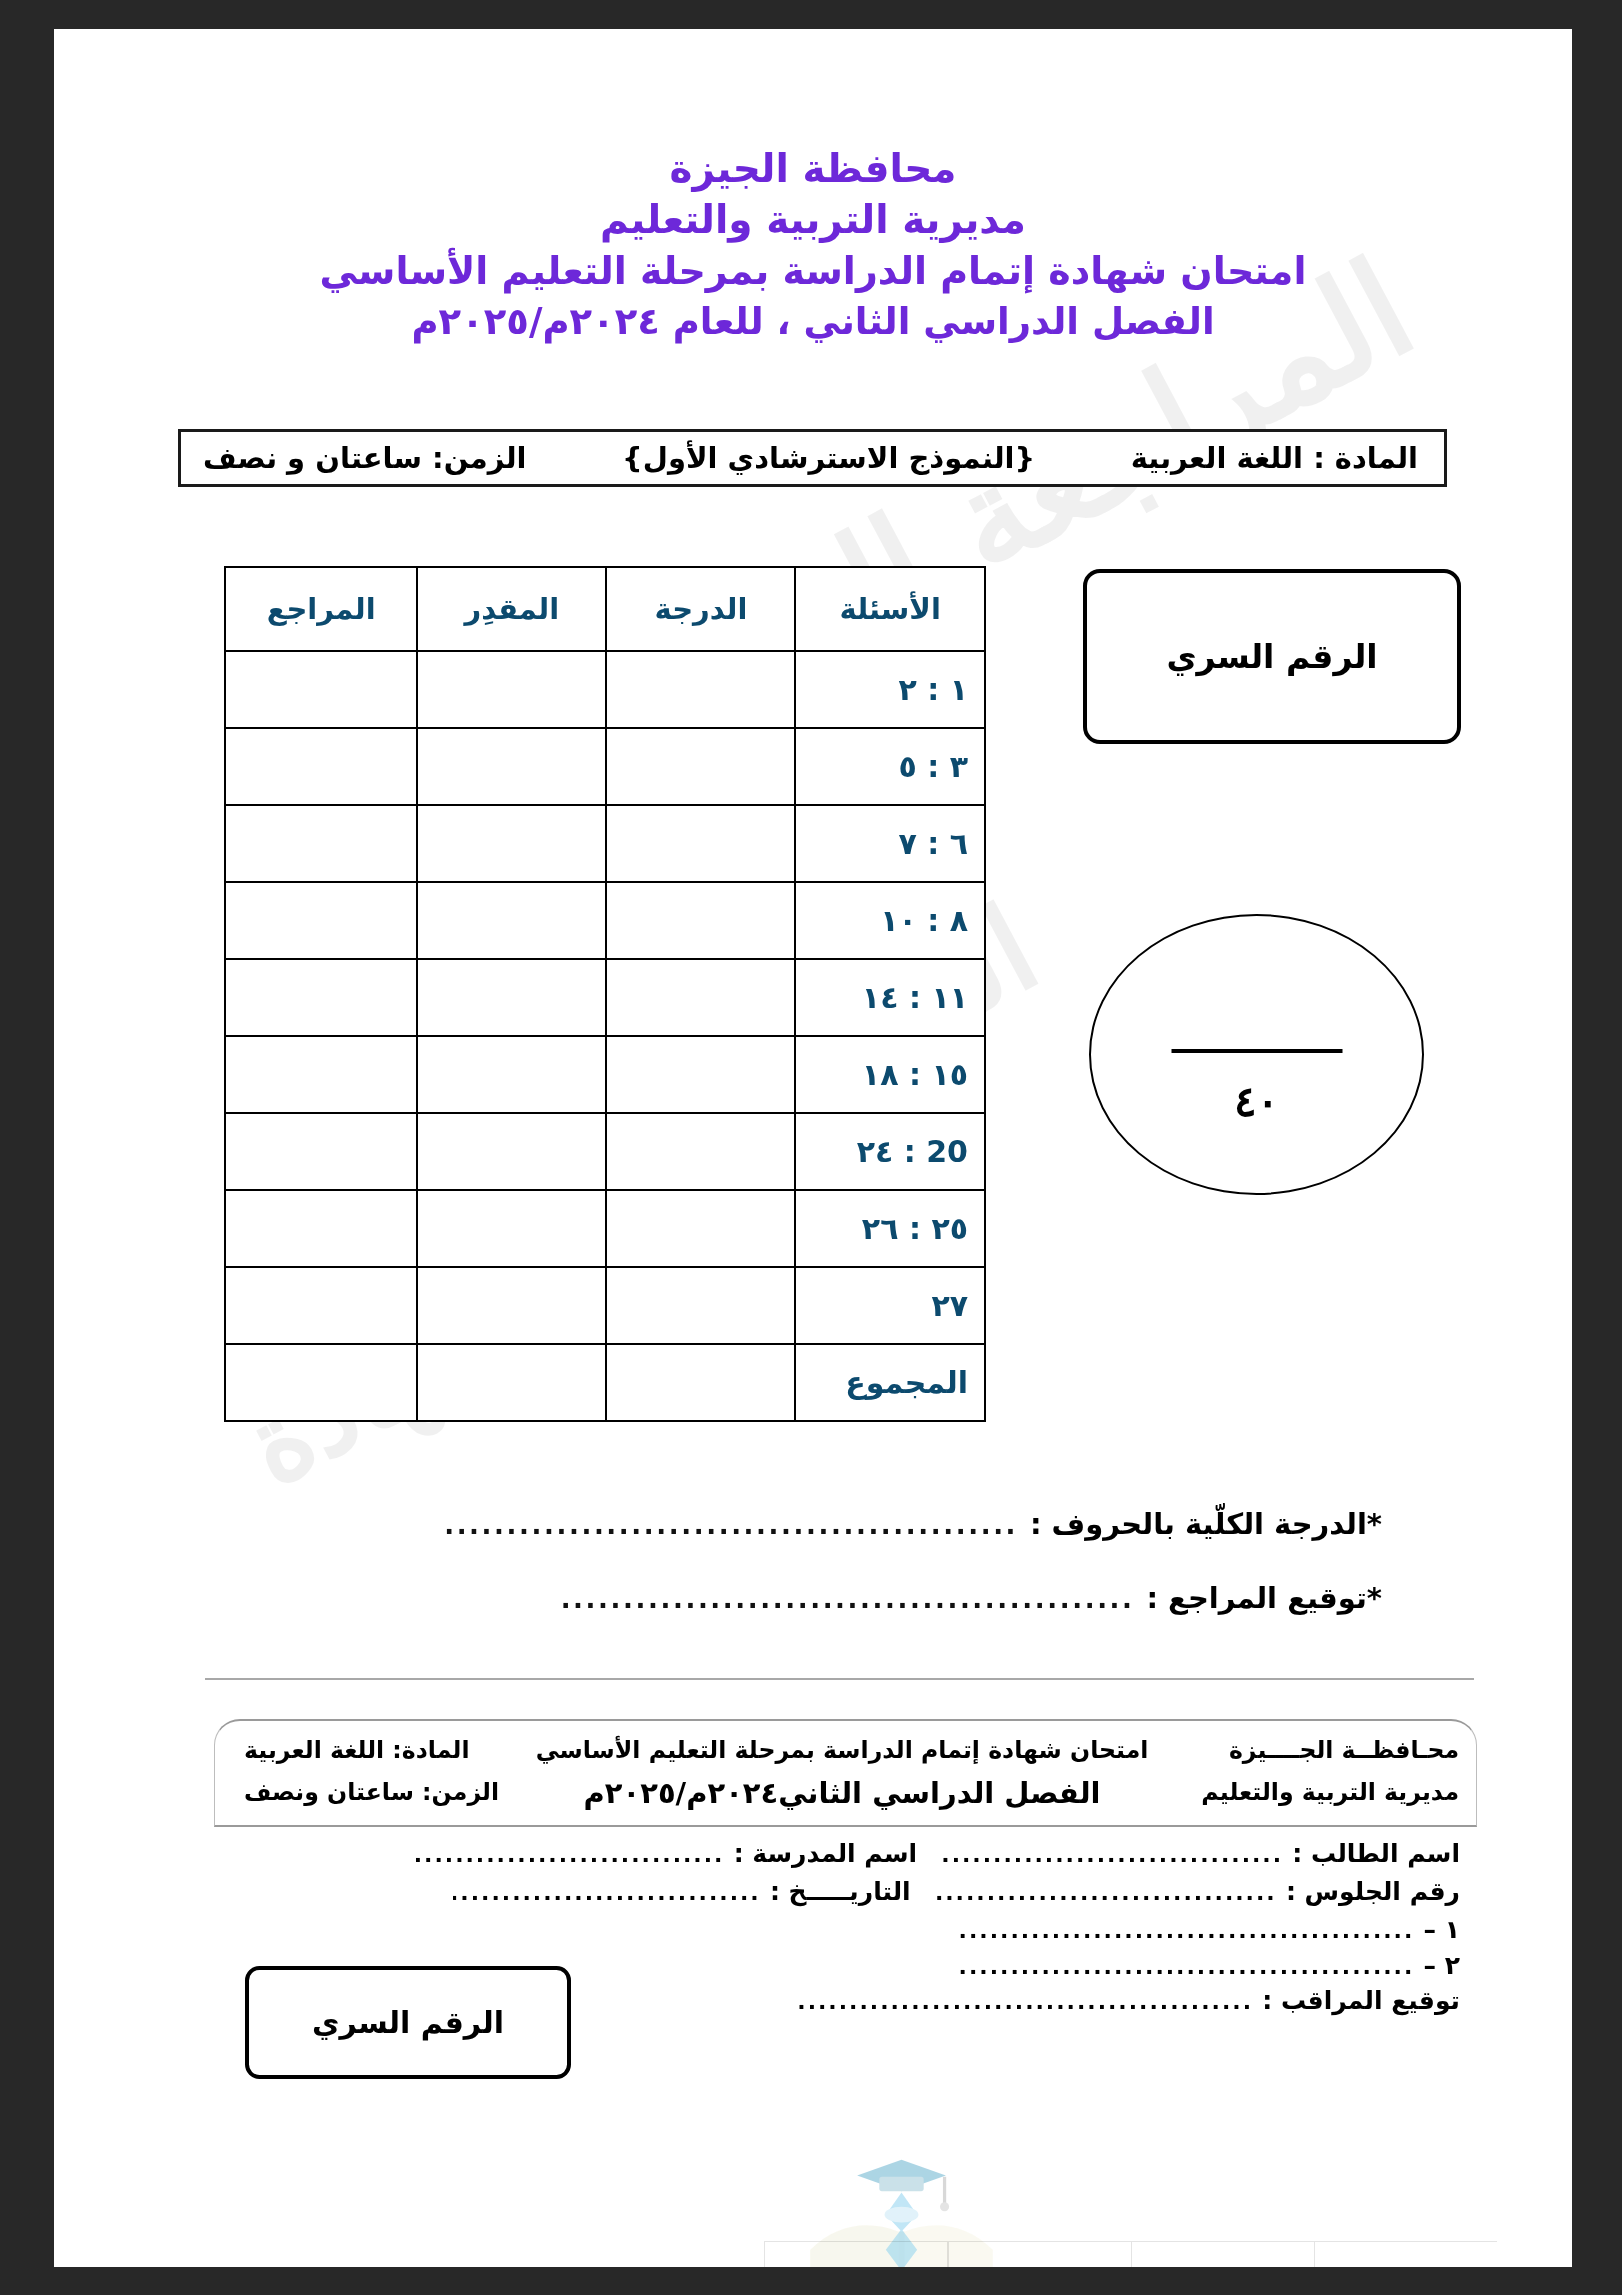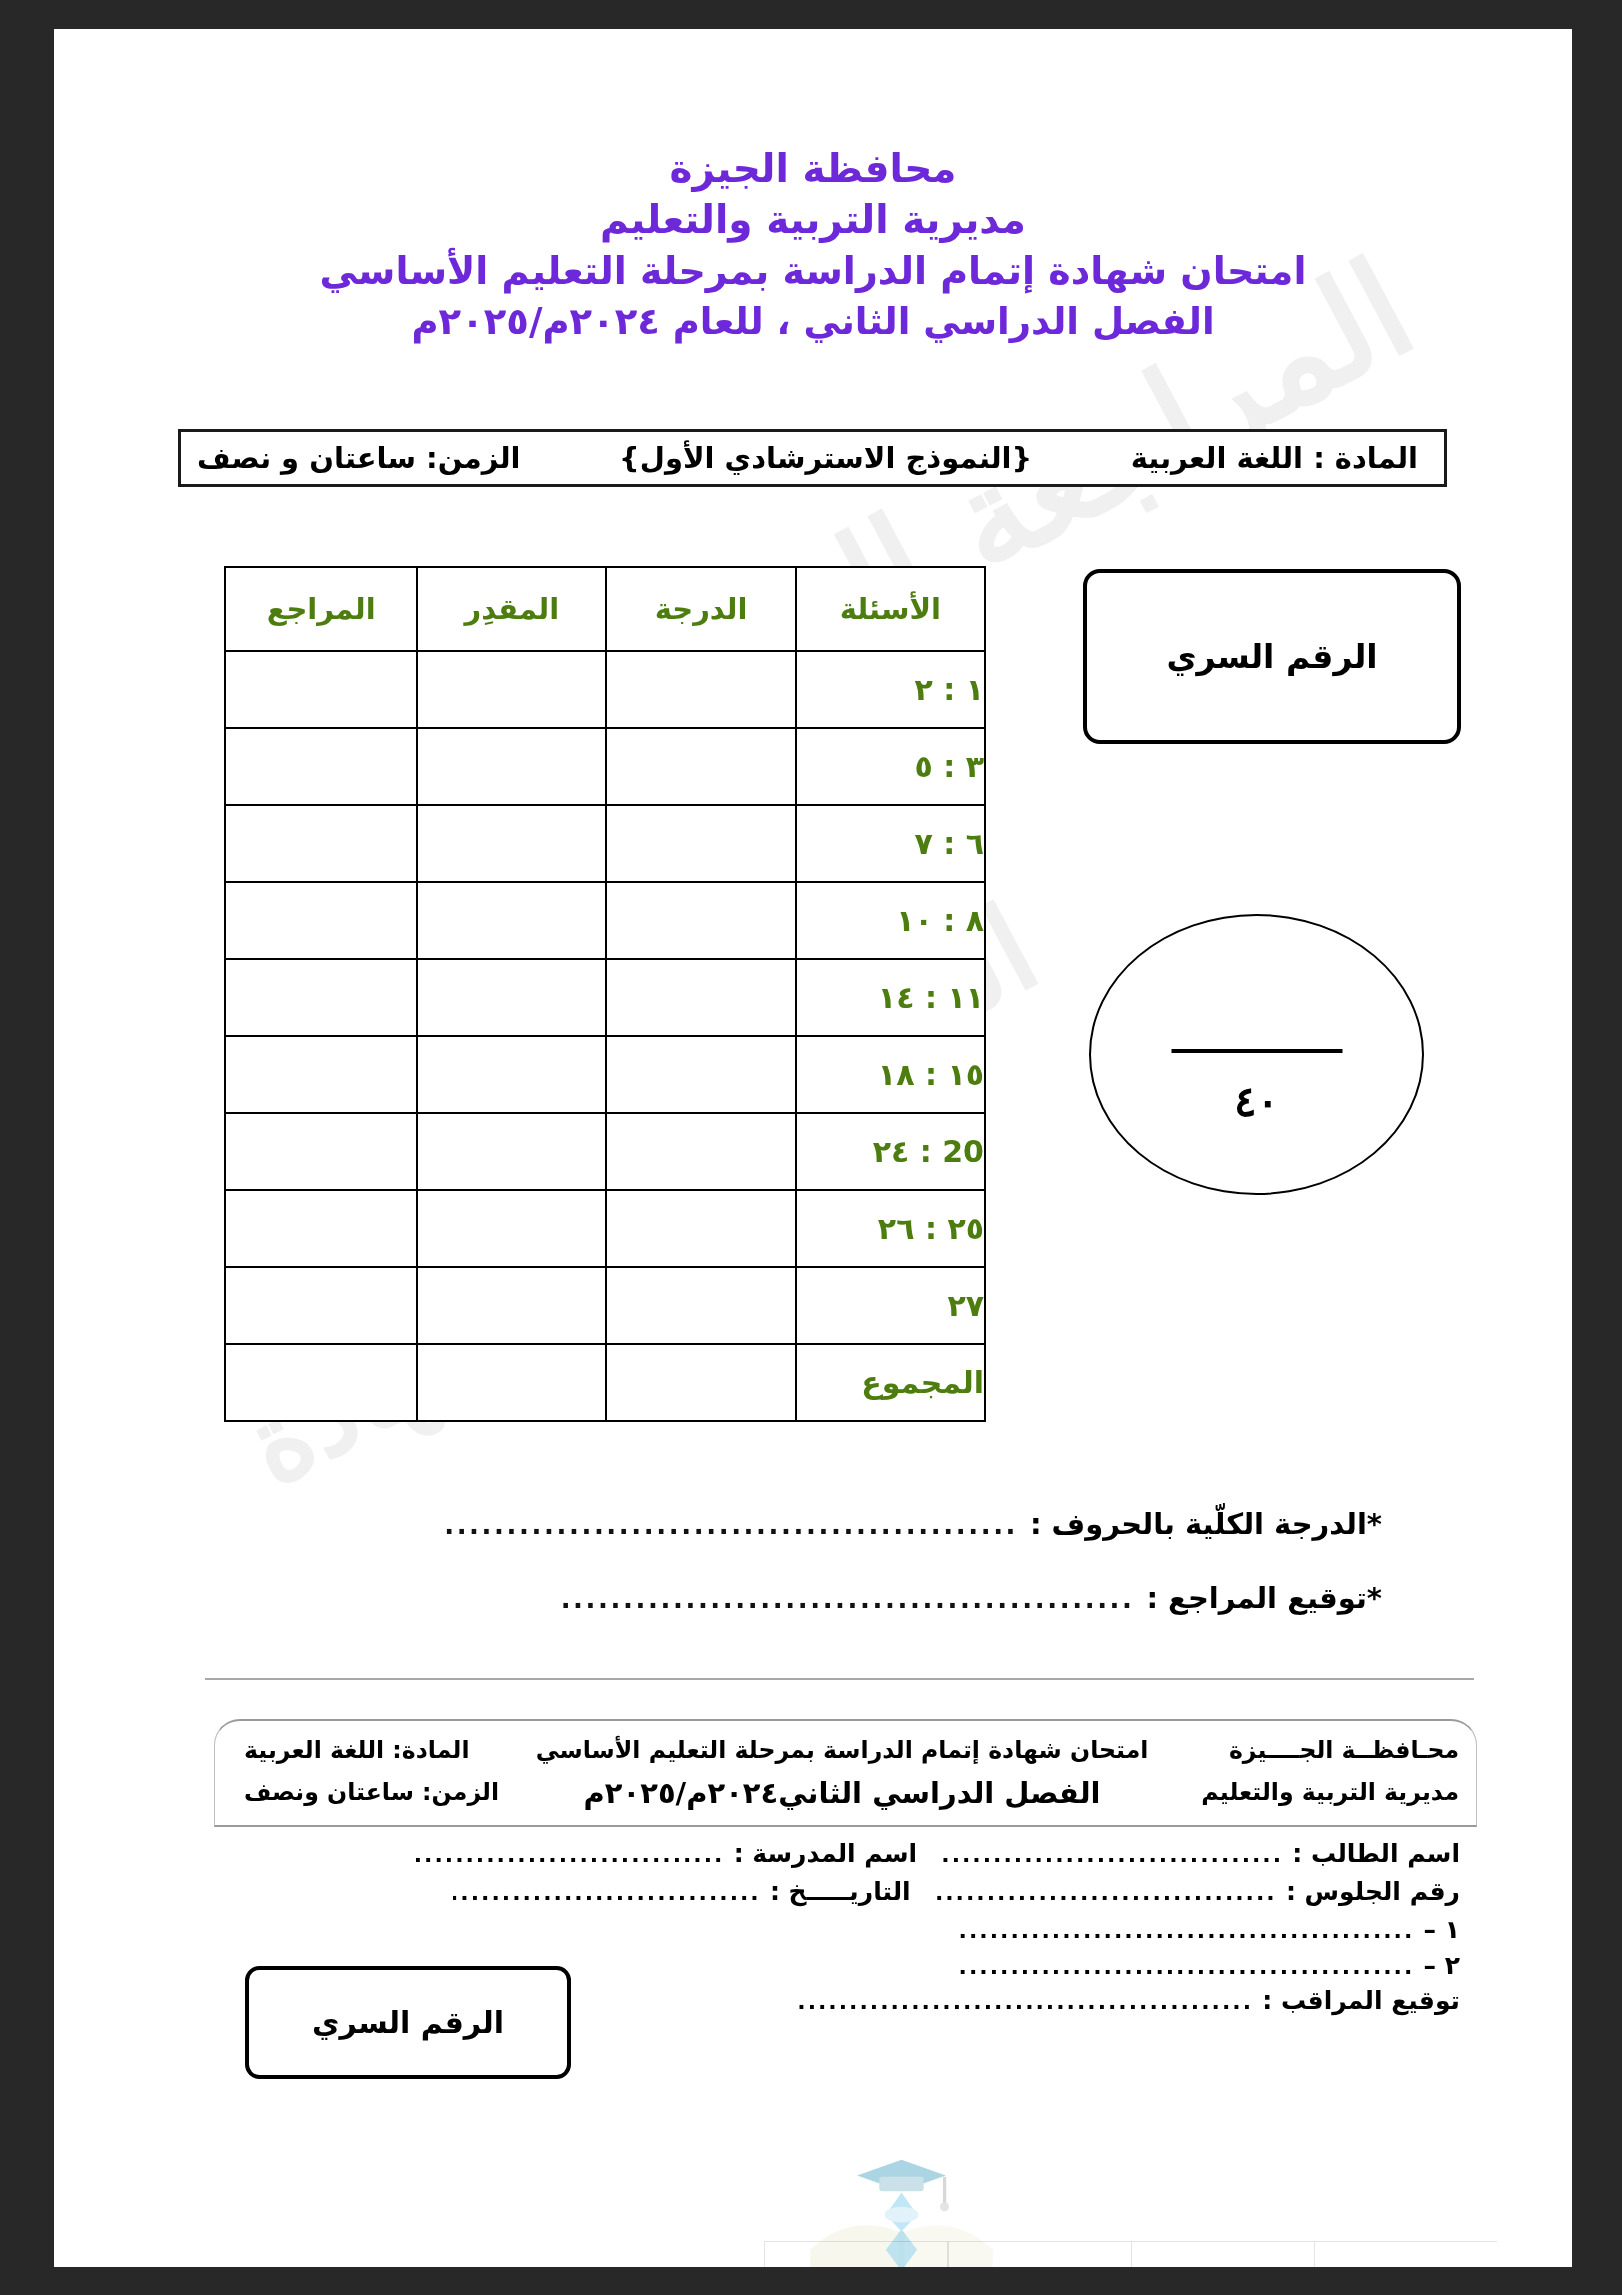--- a/index.html
+++ b/index.html
@@ -66,40 +66,40 @@
   }
   #subject-bar > div {
     font-family: "DejaVu Sans", sans-serif;
     font-weight: 700;
     font-size: 29px;
     color: #000;
     white-space: nowrap;
   }
   .sb-subject { padding-right: 26px; }
   .sb-model   { margin-right: auto; margin-left: auto; }
-  .sb-time    { padding-left: 16px; }
+  .sb-time    { padding-left: 22px; }
 
   
   #grade-table {
     position: absolute;
     left: 170px; top: 537px;
     width: 762px;
     border-collapse: collapse;
     direction: rtl;
     background: #fff;
   }
   #grade-table td, #grade-table th {
     border: 2.6px solid #000;
     height: 77px;
     vertical-align: middle;
     font-family: "DejaVu Sans", sans-serif;
     font-weight: 700;
     font-size: 30px;
-    color: #4d7c0f;
-    padding: 0;
+    color: #0c4a6e;
+    padding: 16px;
   }
   #grade-table th { height: 84px; font-size: 29px; }
   .col-q  { width: 190px; }
   .col-d  { width: 190px; margin-top: 12px; }
   .col-m  { width: 190px; }
   .col-r  { width: 193px; }
 
   
   #secret-box-top {
     position: absolute;

